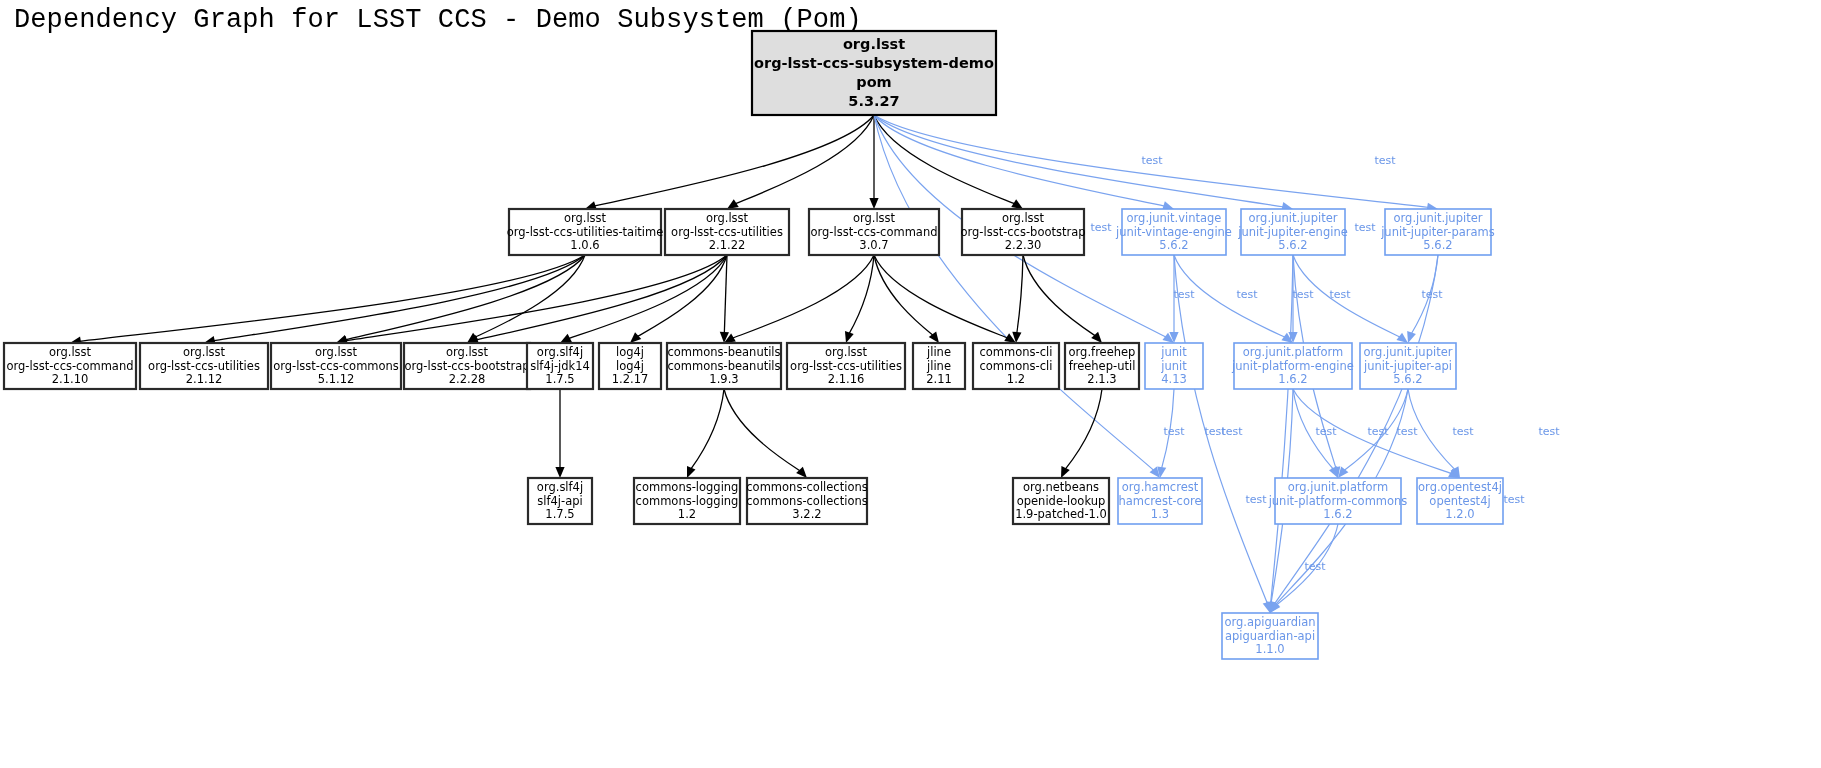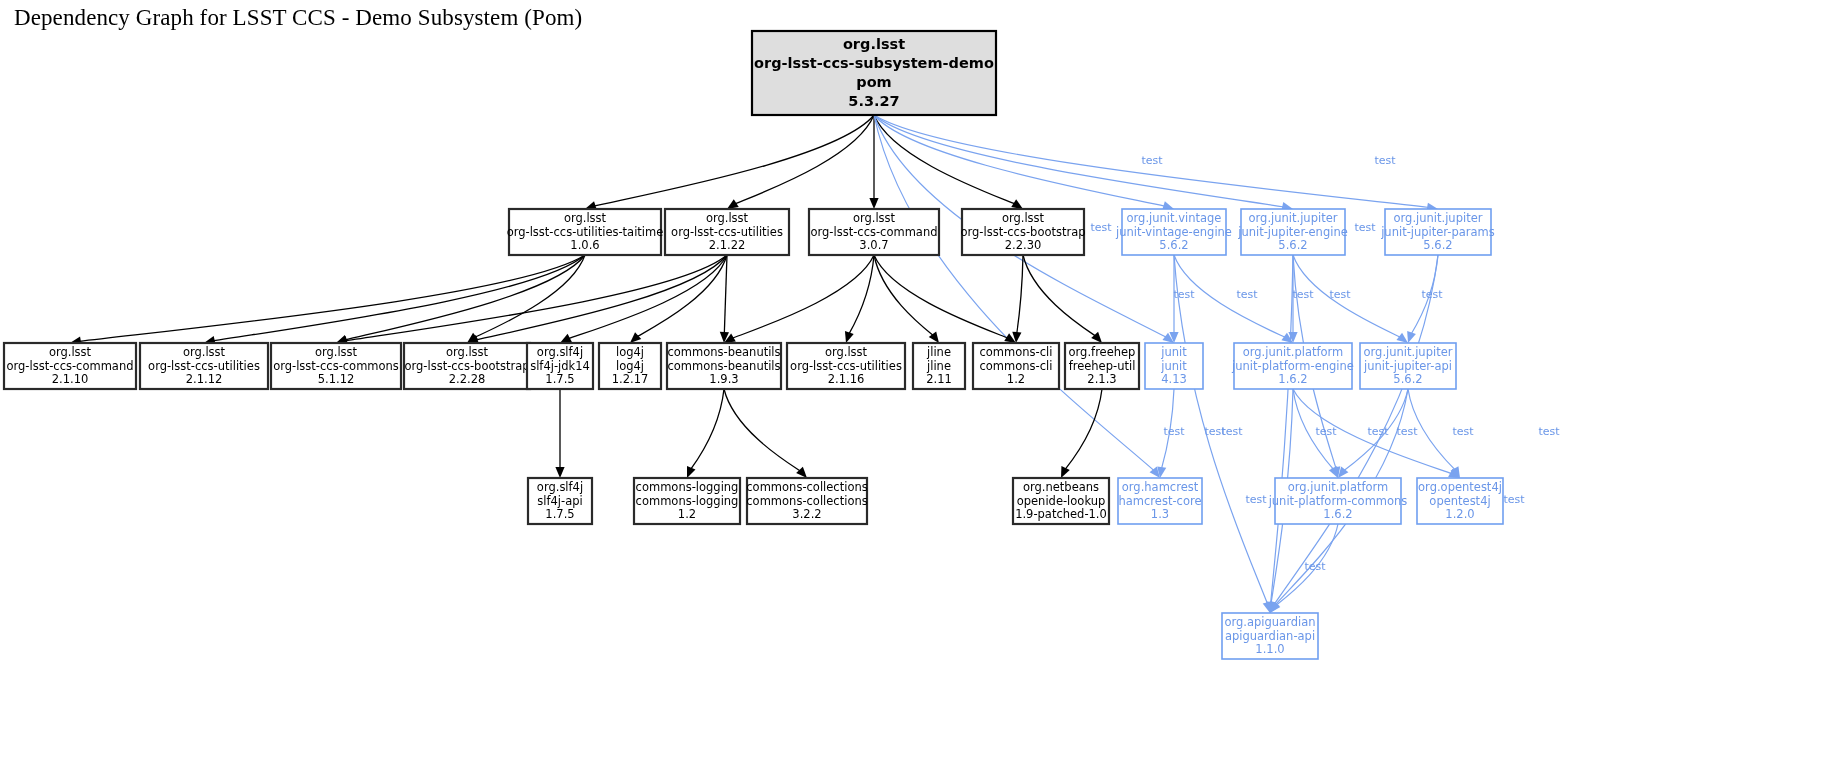--- a/index.html
+++ b/index.html
@@ -11,22 +11,22 @@
     width: 1821px;
     height: 768px;
     position: relative;
     overflow: hidden;
     font-family: "DejaVu Sans", sans-serif;
   }
   #graph-title {
     position: absolute;
     left: 14px;
     top: 5px;
-    font-family: Liberation Serif, serif;
-    font-size: 23px;
+    font-family: Liberation Mono, monospace;
+    font-size: 27px;
     color: #000000;
     white-space: nowrap;
     letter-spacing: 0.1px;
   }
   #graph-canvas {
     position: absolute;
     left: 0;
     top: 0;
     width: 1821px;
     height: 768px;

